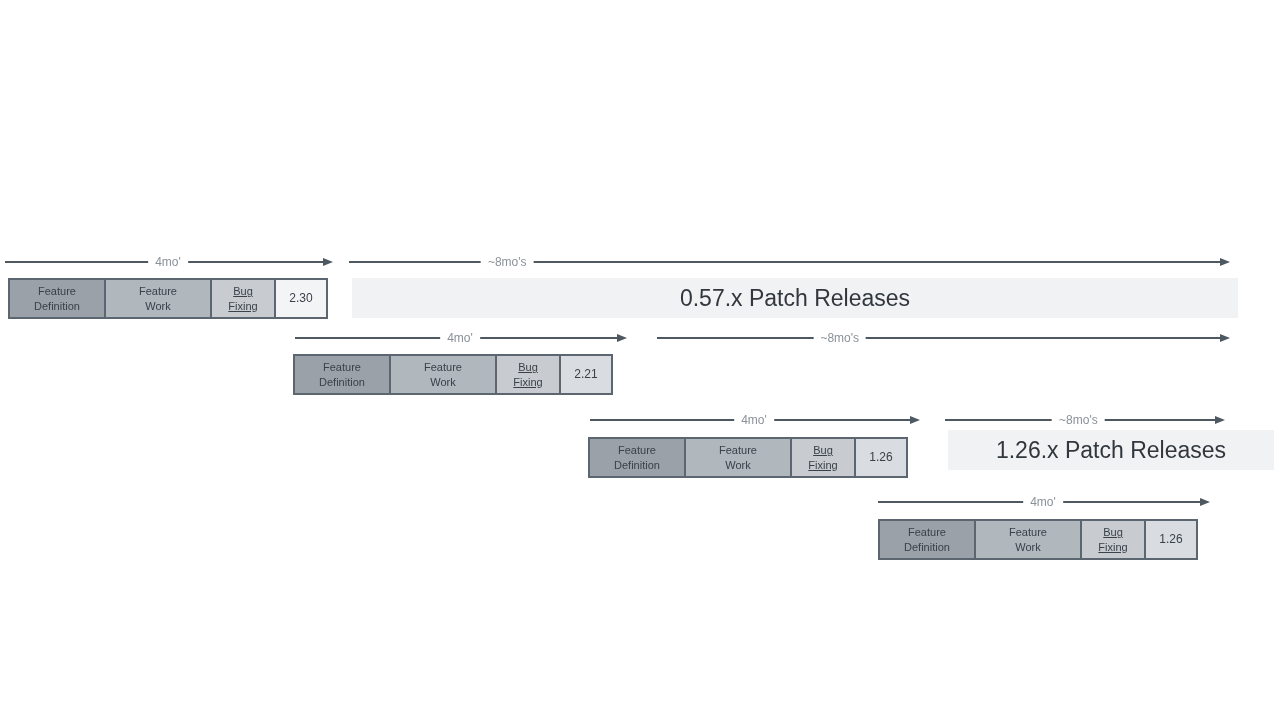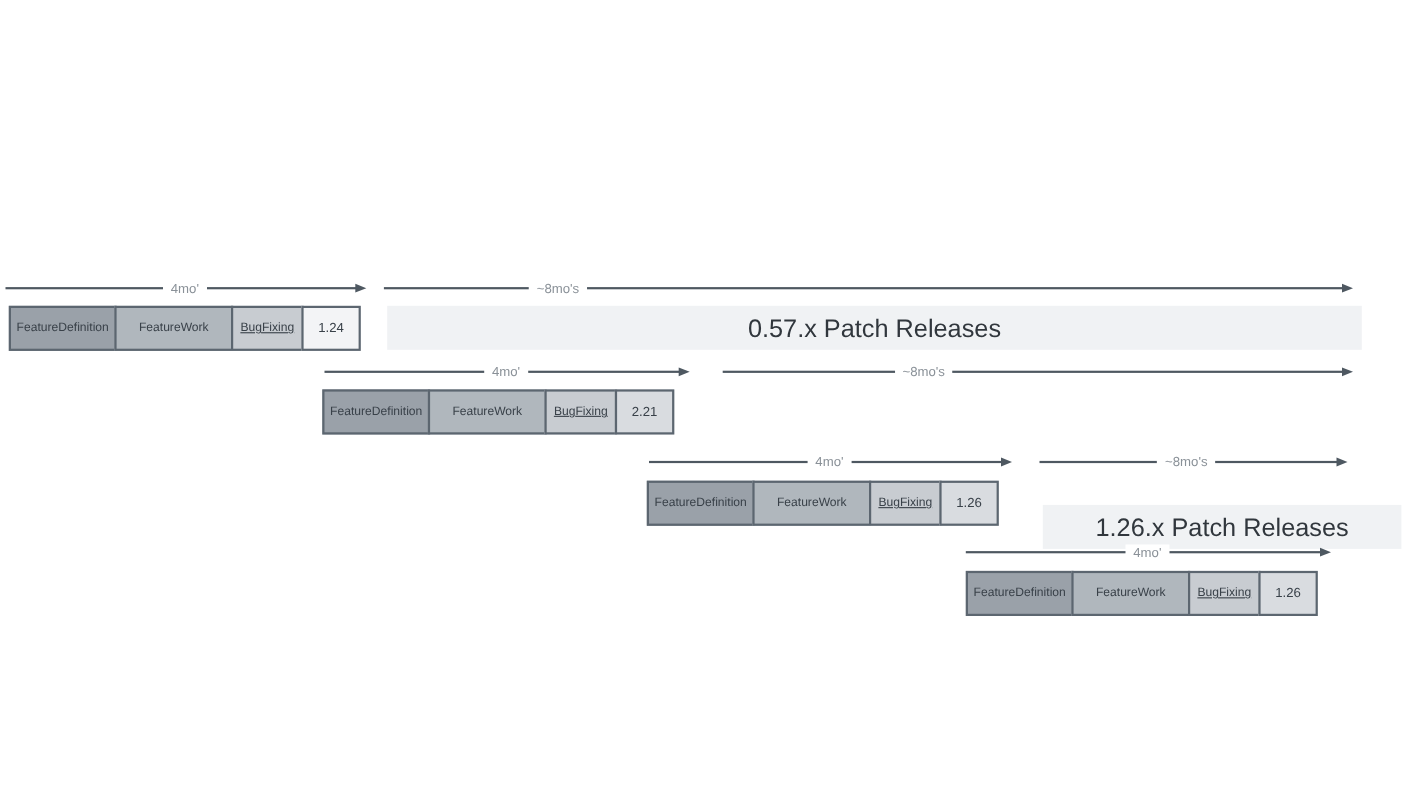--- a/index.html
+++ b/index.html
@@ -50,20 +50,21 @@
   .phase-row {
     position: absolute;
     display: flex;
     height: 41px;
   }
   .phase-box, .version-box {
     box-sizing: border-box;
     border: 2px solid var(--box_border, #5c6670);
     margin-left: -2px;
     display: flex;
+    flex-direction: column;
     justify-content: center;
     align-items: center;
     text-align: center;
     font-size: 11px;
     line-height: 1.3;
     color: var(--box_text, #394149);
   }
   .phase-row > :first-child { margin-left: 0; }
   .w-fd { width: 98px;  background: var(--phase_fd, #9aa1a9); }
   .w-fw { width: 108px; background: var(--phase_fw, #b0b7bd); }
@@ -108,21 +109,21 @@
       <span>Definition</span>
     </div>
     <div class="phase-box w-fw">
       <span>Feature</span>
       <span>Work</span>
     </div>
     <div class="phase-box w-bf">
       <span>Bug</span>
       <span>Fixing</span>
     </div>
-    <div class="version-box v-light">1.24</div>
+    <div class="version-box v-light">2.30</div>
   </div>
   <div class="patch-bar" style="left:352px; top:278px; width:886px;">
     <span>0.57.x Patch Releases</span>
   </div>
 
   <div class="arrow" style="left:295px; top:330px; width:330px;">
     <div class="arrow-line"></div>
     <div class="arrow-head"></div>
     <span class="arrow-label" style="left:50%;">4mo'</span>
   </div>
@@ -165,21 +166,21 @@
     <div class="phase-box w-fw">
       <span>Feature</span>
       <span>Work</span>
     </div>
     <div class="phase-box w-bf">
       <span>Bug</span>
       <span>Fixing</span>
     </div>
     <div class="version-box v-gray">1.26</div>
   </div>
-  <div class="patch-bar" style="left:948px; top:459px; width:326px;">
+  <div class="patch-bar" style="left:948px; top:430px; width:326px;">
     <span>1.26.x Patch Releases</span>
   </div>
 
   <div class="arrow" style="left:878px; top:494px; width:330px;">
     <div class="arrow-line"></div>
     <div class="arrow-head"></div>
     <span class="arrow-label" style="left:50%;">4mo'</span>
   </div>
   <div class="phase-row" style="left:878px; top:519px;">
     <div class="phase-box w-fd">

